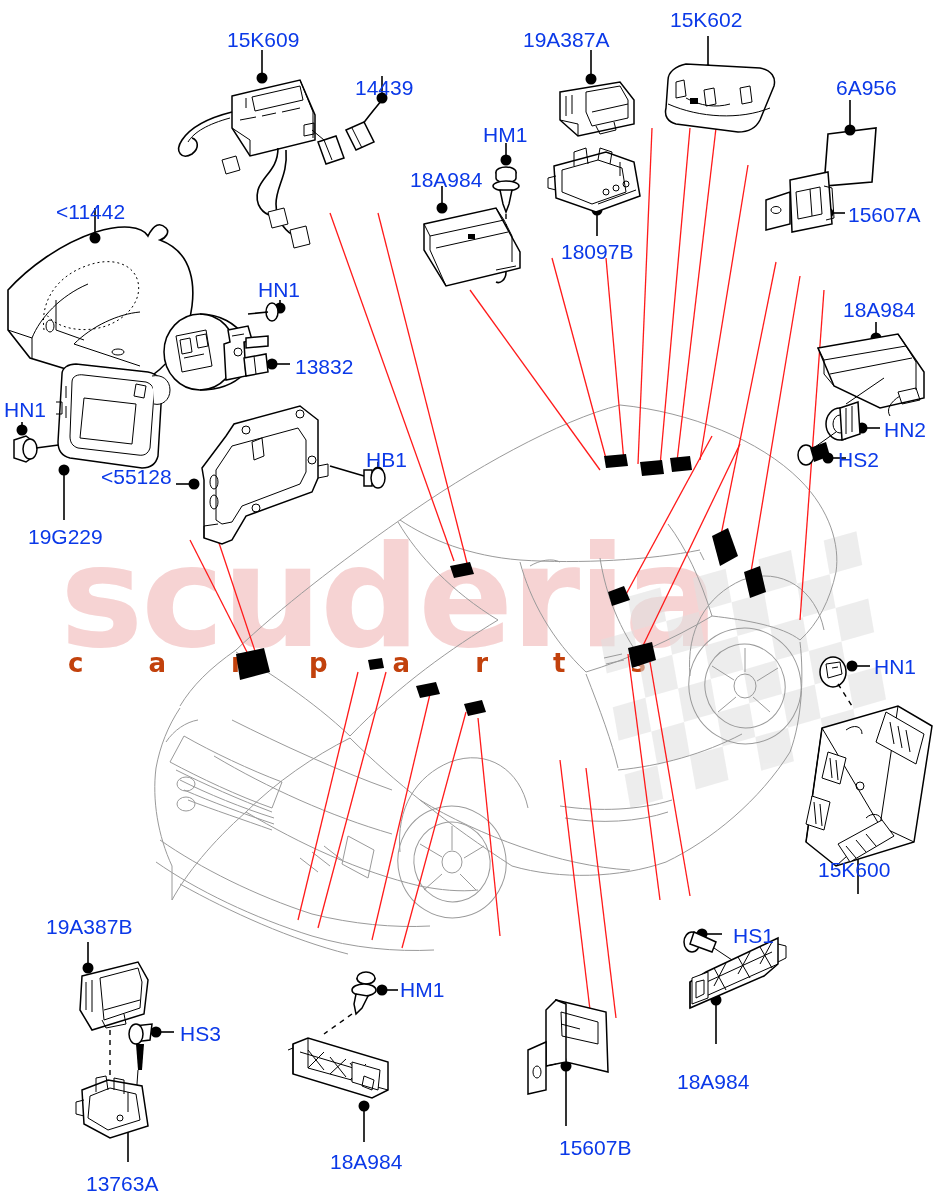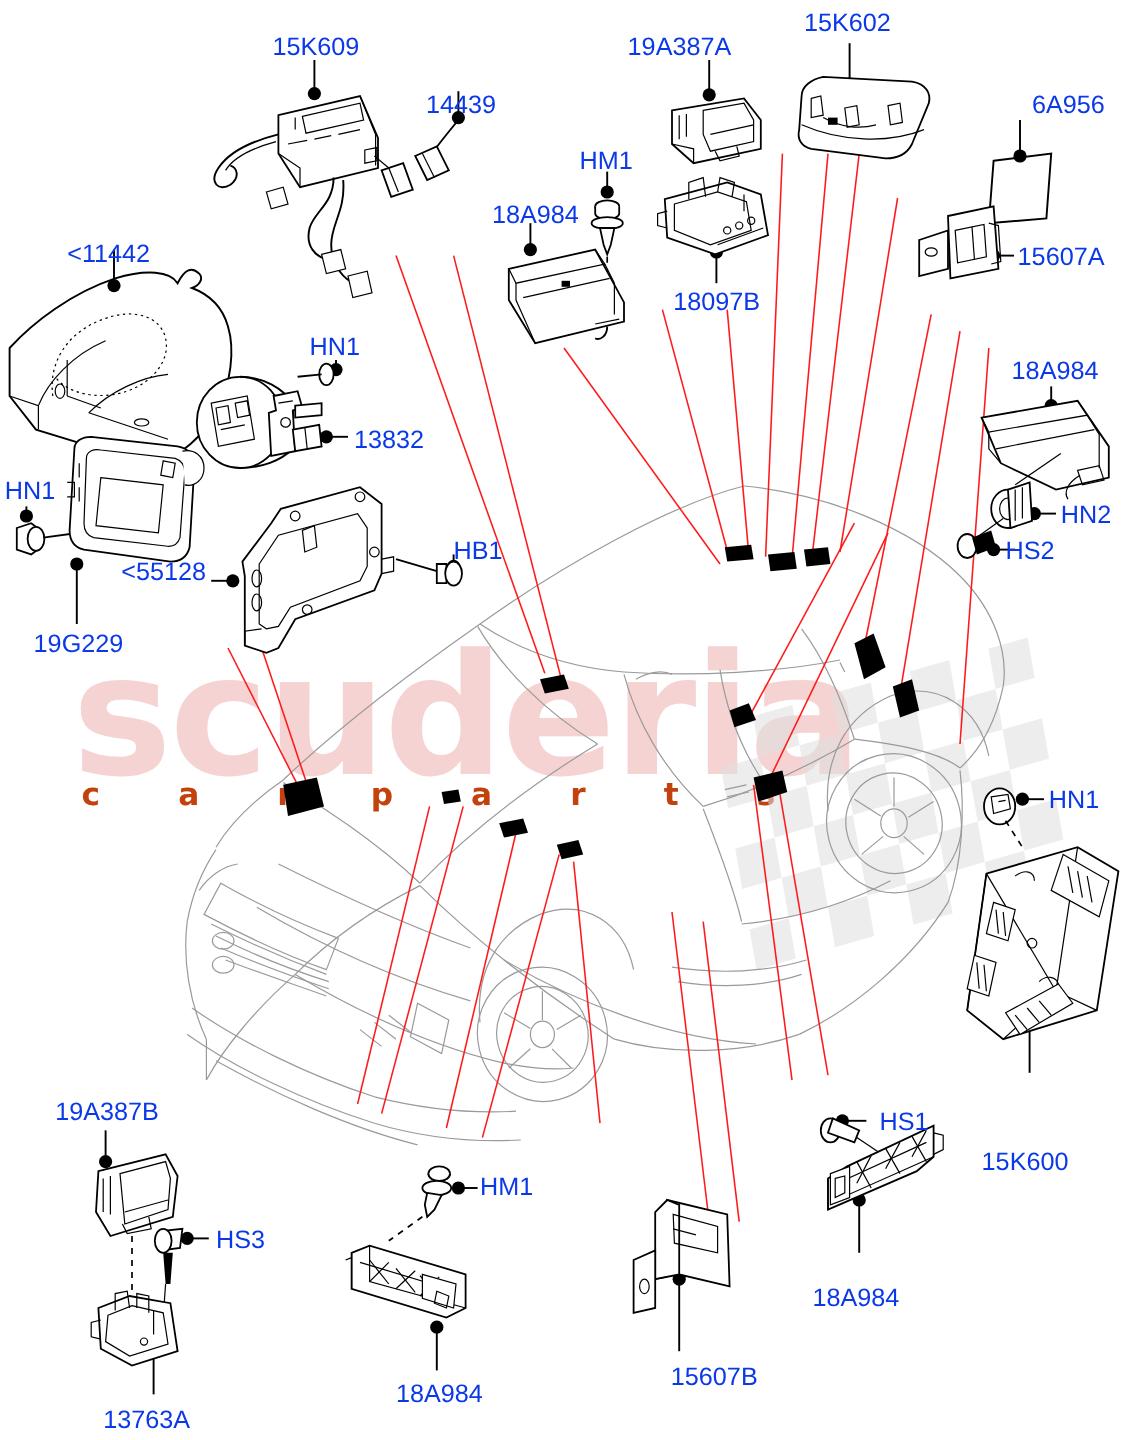--- a/index.html
+++ b/index.html
@@ -521,33 +521,33 @@
 
   <div>
     <div class="lbl" style="left:227px;top:28px">15K609</div>
     <div class="lbl" style="left:355px;top:76px">14439</div>
     <div class="lbl" style="left:56px;top:200px">&lt;11442</div>
     <div class="lbl" style="left:483px;top:123px">HM1</div>
     <div class="lbl" style="left:410px;top:168px">18A984</div>
     <div class="lbl" style="left:523px;top:28px">19A387A</div>
     <div class="lbl" style="left:561px;top:240px">18097B</div>
     <div class="lbl" style="left:670px;top:8px">15K602</div>
-    <div class="lbl" style="left:860px;top:76px">6A956</div>
+    <div class="lbl" style="left:836px;top:76px">6A956</div>
     <div class="lbl" style="left:848px;top:203px">15607A</div>
     <div class="lbl" style="left:258px;top:278px">HN1</div>
     <div class="lbl" style="left:295px;top:355px">13832</div>
     <div class="lbl" style="left:4px;top:398px">HN1</div>
     <div class="lbl" style="left:101px;top:465px">&lt;55128</div>
-    <div class="lbl" style="left:378px;top:448px">HB1</div>
+    <div class="lbl" style="left:366px;top:448px">HB1</div>
     <div class="lbl" style="left:28px;top:525px">19G229</div>
     <div class="lbl" style="left:843px;top:298px">18A984</div>
     <div class="lbl" style="left:884px;top:418px">HN2</div>
     <div class="lbl" style="left:838px;top:448px">HS2</div>
     <div class="lbl" style="left:874px;top:655px">HN1</div>
-    <div class="lbl" style="left:818px;top:957px">15K600</div>
+    <div class="lbl" style="left:818px;top:858px">15K600</div>
     <div class="lbl" style="left:46px;top:915px">19A387B</div>
     <div class="lbl" style="left:180px;top:1022px">HS3</div>
     <div class="lbl" style="left:86px;top:1172px">13763A</div>
     <div class="lbl" style="left:400px;top:978px">HM1</div>
     <div class="lbl" style="left:330px;top:1150px">18A984</div>
     <div class="lbl" style="left:559px;top:1136px">15607B</div>
     <div class="lbl" style="left:733px;top:924px">HS1</div>
     <div class="lbl" style="left:677px;top:1070px">18A984</div>
   </div>
 

